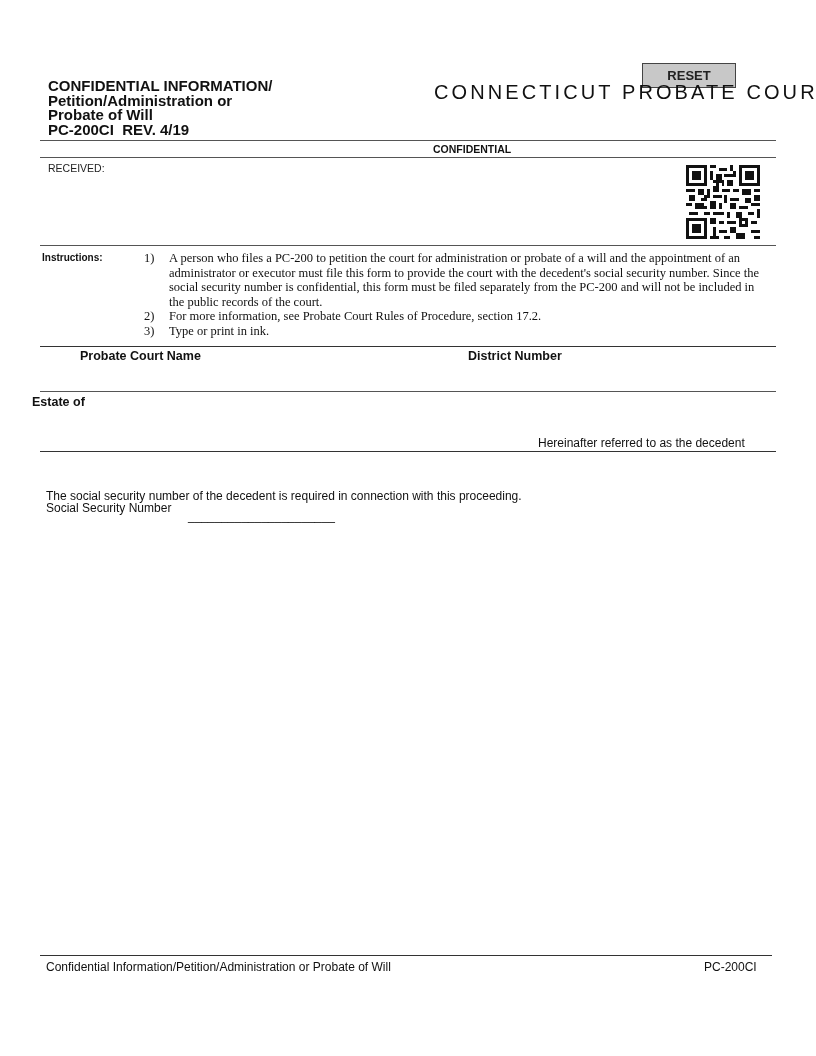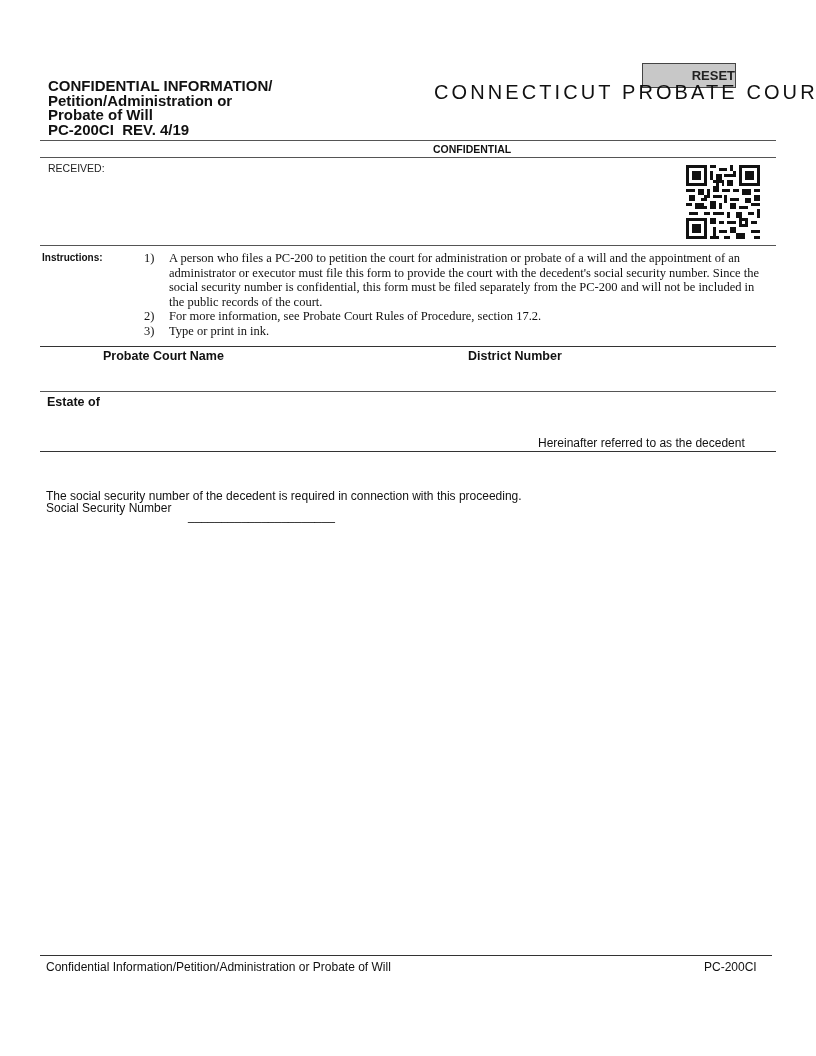--- a/index.html
+++ b/index.html
@@ -1,21 +1,21 @@
 <!DOCTYPE html>
 <html><head>
 <meta charset="utf-8">
 <style>
   html, body { margin:0; padding:0; background:#ffffff; }
   body { width:816px; height:1056px; position:relative; overflow:hidden; font-family:"Liberation Sans", sans-serif; color:#111; }
   .abs { position:absolute; }
   .hline { position:absolute; height:1px; background:#555; }
   .form-title { left:48px; top:79px; font-size:15px; font-weight:bold; line-height:14.5px; }
   .form-title div { white-space:nowrap; }
-  .reset-btn { left:642px; top:63px; width:94px; height:25px; background:#c8c8c8; border:1px solid #444; box-sizing:border-box; font-size:13px; font-weight:bold; color:#222; text-align:right; line-height:22px; font-family:"Liberation Sans", sans-serif; cursor:pointer; padding:0; }
+  .reset-btn { left:642px; top:63px; width:94px; height:25px; background:#c8c8c8; border:1px solid #444; box-sizing:border-box; font-size:13px; font-weight:bold; color:#222; text-align:center; line-height:22px; font-family:"Liberation Sans", sans-serif; cursor:pointer; padding:0; }
   .court-name { left:434px; top:81px; font-family:Liberation Sans, sans-serif; font-size:20px; letter-spacing:3.1px; white-space:nowrap; }
   .confidential { left:433px; top:143px; font-size:10.5px; font-weight:bold; }
   .received { left:48px; top:162px; font-size:10.5px; color:#222; }
   .qr { left:686px; top:165px; width:74px; height:74px; }
   .instr-label { left:42px; top:252px; font-size:10px; font-weight:bold; }
   .instr-list { left:140px; top:251px; width:625px; font-family:"Liberation Serif", serif; font-size:12.5px; line-height:14.6px; }
   .instr-item { display:flex; }
   .instr-num { width:29px; flex:none; text-align:left; padding-left:4px; box-sizing:border-box; }
   .instr-text { flex:1; }
   .label-bold { font-size:12.5px; font-weight:bold; }
@@ -132,28 +132,28 @@
     <span class="instr-text">For more information, see Probate Court Rules of Procedure, section 17.2.</span>
   </div>
   <div class="instr-item">
     <span class="instr-num">3)</span>
     <span class="instr-text">Type or print in ink.</span>
   </div>
 </div>
 
 <div class="hline" style="left:40px; top:346px; width:736px; background:#333;"></div>
 
-<div class="abs label-bold" style="left:55px; top:349px;padding-left:48px;">Probate Court Name</div>
+<div class="abs label-bold" style="left:32px; top:349px;padding-left:48px;">Probate Court Name</div>
 <input class="field" style="left: 46px; top: 366px; width: 410px; height: 22px;" value="">
 <div class="abs label-bold" style="left:468px; top:349px;">District Number</div>
 <input class="field" style="left: 467px; top: 366px; width: 300px; height: 22px;" value="">
 
 <div class="hline" style="left:40px; top:391px; width:736px;"></div>
 
-<div class="abs label-bold" style="left:47px; top:395px;text-align:center;">Estate of</div>
+<div class="abs label-bold" style="left:32px; top:395px;text-align:center;">Estate of</div>
 <input class="field" style="left: 46px; top: 412px; width: 470px; height: 22px;" value="">
 <div class="abs text-plain" style="left:538px; top:436px;">Hereinafter referred to as the decedent</div>
 
 <div class="hline" style="left:40px; top:451px; width:736px; background:#333;"></div>
 
 <div class="abs text-plain" style="left:46px; top:470px;margin-top:19px;">The social security number of the decedent is required in connection with this proceeding.</div>
 <div class="abs text-plain" style="left:46px; top:501px;">Social Security Number</div>
 <div class="abs text-plain" style="left:188px; top:509px;">______________________</div>
 <input class="field" style="left: 188px; top: 498px; width: 162px; height: 18px;" value="">
 

